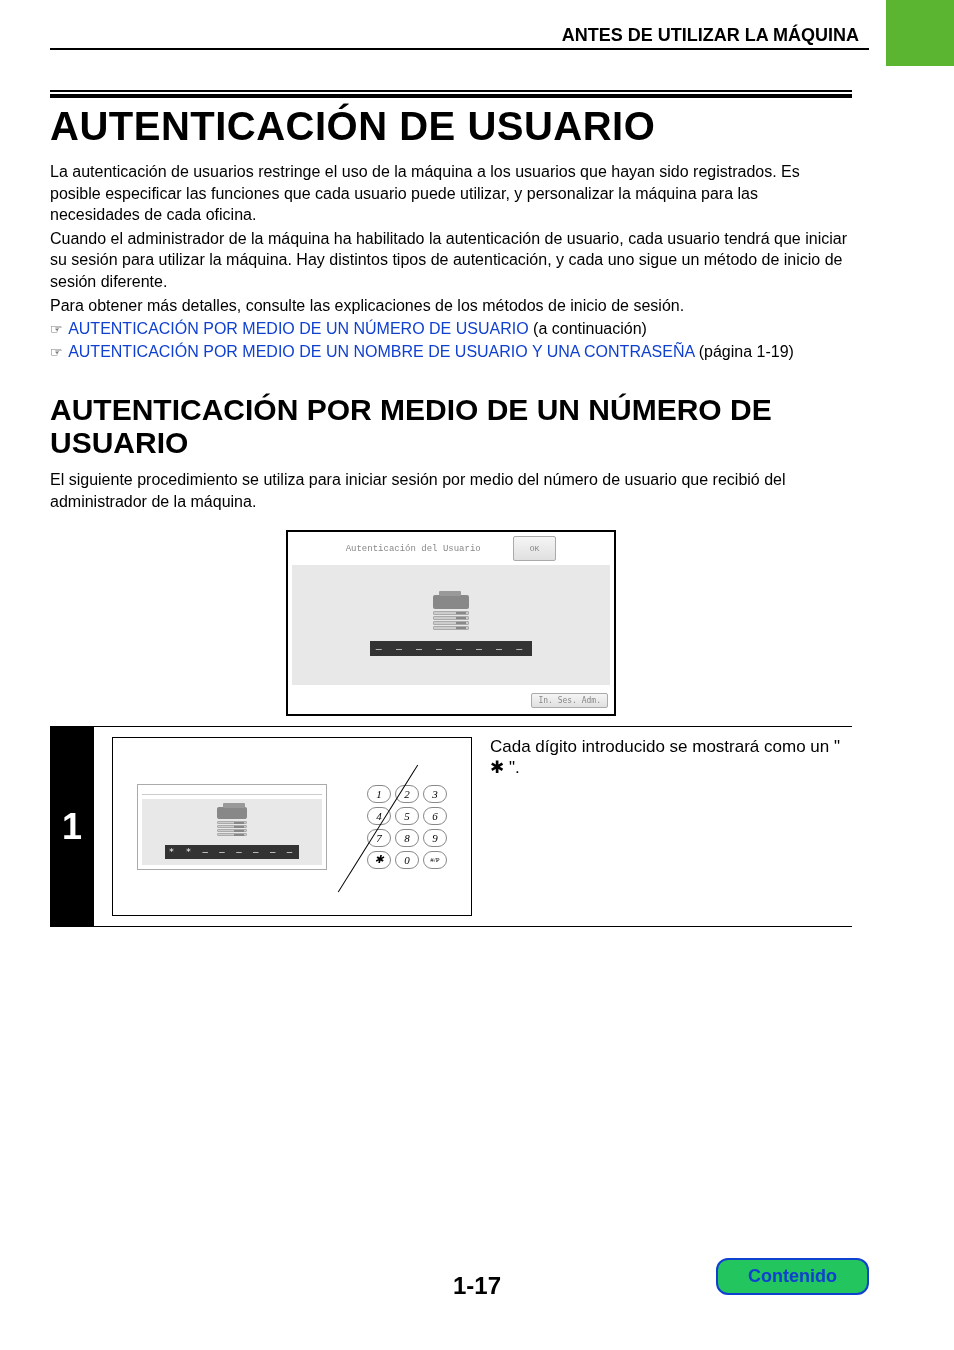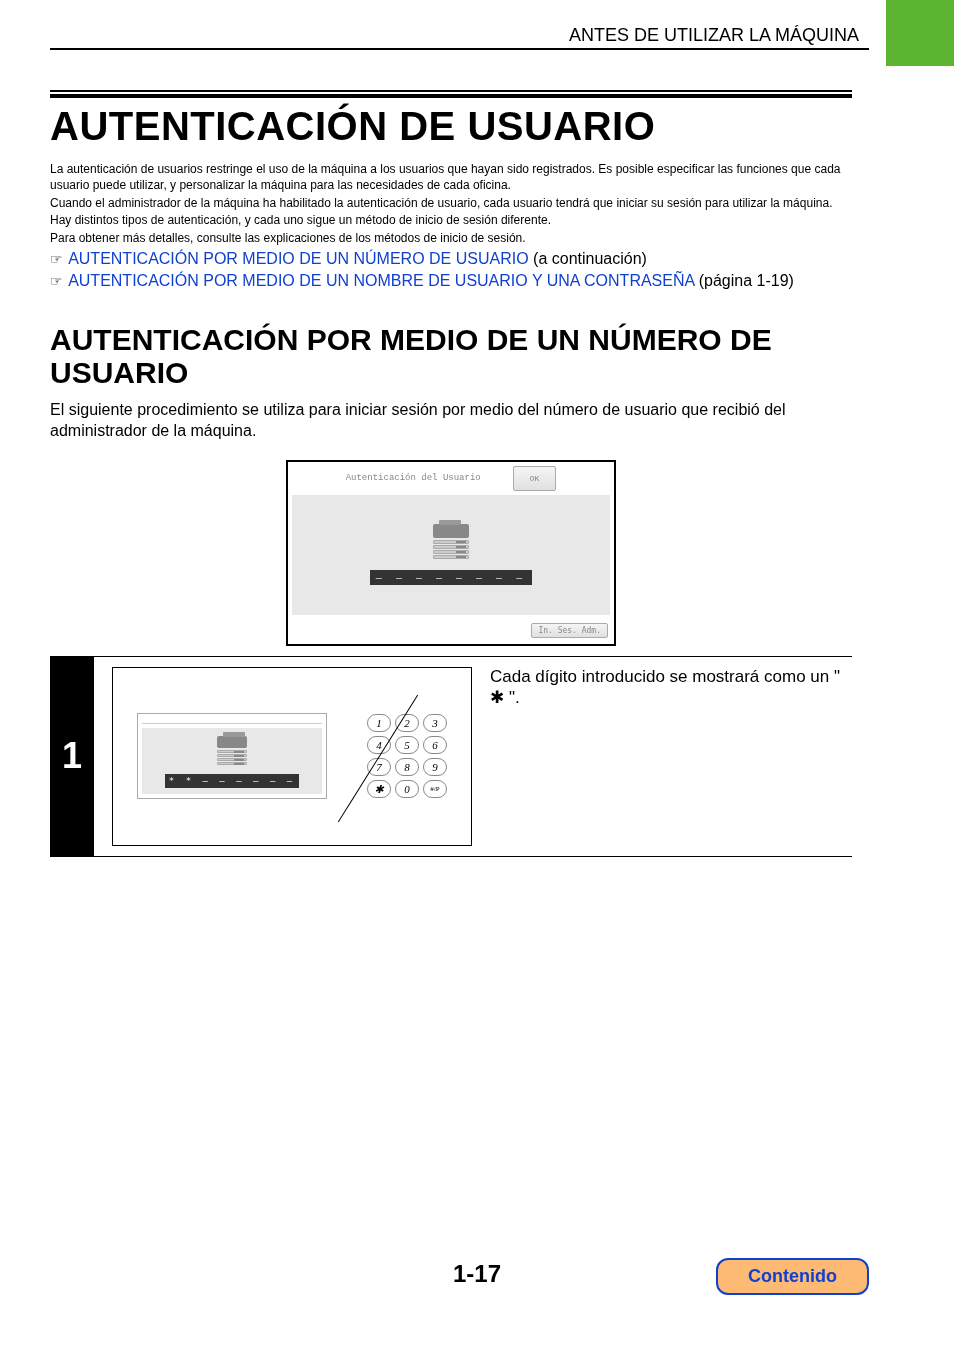--- a/index.html
+++ b/index.html
@@ -21,21 +21,21 @@
     position: absolute;
     top: 48px;
     left: 50px;
     right: 85px;
     border-bottom: 2px solid #000;
   }
   .section-header {
     position: absolute;
     top: 25px;
     right: 95px;
-    font-weight: normal;
+    font-weight: bold;
     font-size: 18px;
   }
   .content {
     position: absolute;
     top: 90px;
     left: 50px;
     right: 102px;
   }
   .title-rule-top {
     border-top: 2px solid #000;
@@ -43,21 +43,21 @@
     height: 8px;
     margin-bottom: 6px;
   }
   h1 {
     font-size: 40px;
     font-weight: bold;
     letter-spacing: 0.5px;
     margin-bottom: 12px;
   }
   .intro p {
-    font-size: 12px;
+    font-size: 16px;
     line-height: 1.35;
     margin-bottom: 2px;
   }
   .ref-line {
     font-size: 16px;
     line-height: 1.4;
   }
   .ref-line a { color: #1040d0; text-decoration: none; }
   .ref-icon { font-size: 14px; margin-right: 2px; }
   h2 {
@@ -231,37 +231,37 @@
     font-size: 19px;
     font-weight:bold;
     line-height:1.25;
     margin-bottom:6px;
   }
   .step-text p {
     font-size:17px;
   }
   .page-num {
     position:absolute;
-    bottom: 62px;
+    bottom: 50px;
     left:0; right:0;
     text-align:center;
     font-size:24px;
     font-weight:bold;
   }
   .contenido-btn {
     position:absolute;
     bottom: 55px;
     right: 85px;
     border: 2px solid #1040d0;
     border-radius: 12px;
     padding: 6px 30px;
     color: #1040d0;
     font-weight:bold;
     font-size:18px;
-    background:#fdba74;
+    background:#22c55e;
   }
 </style>
 </head>
 <body>
 
 <div class="green-tab"></div>
 <div class="section-header">ANTES DE UTILIZAR LA MÁQUINA</div>
 <div class="header-line"></div>
 
 <div class="content">

